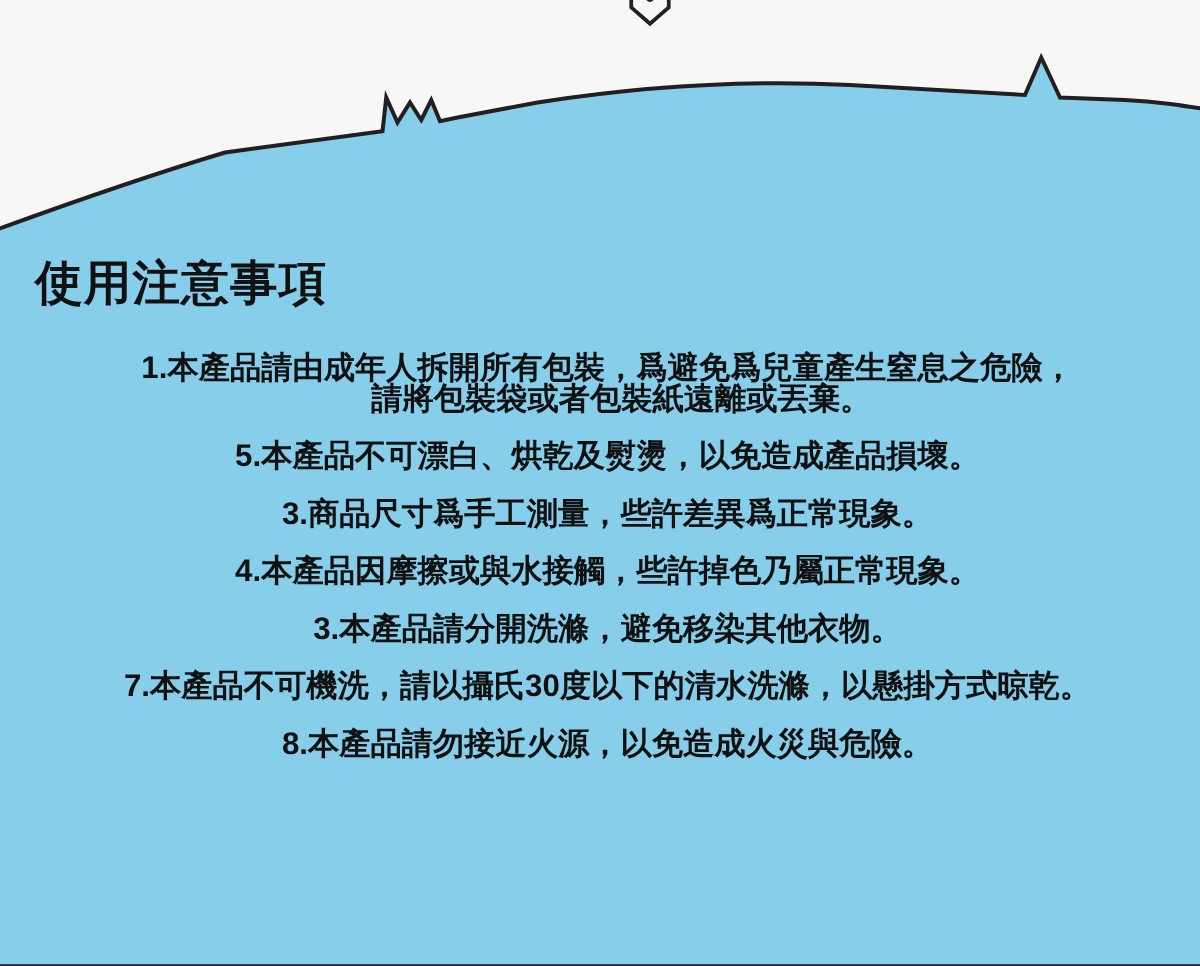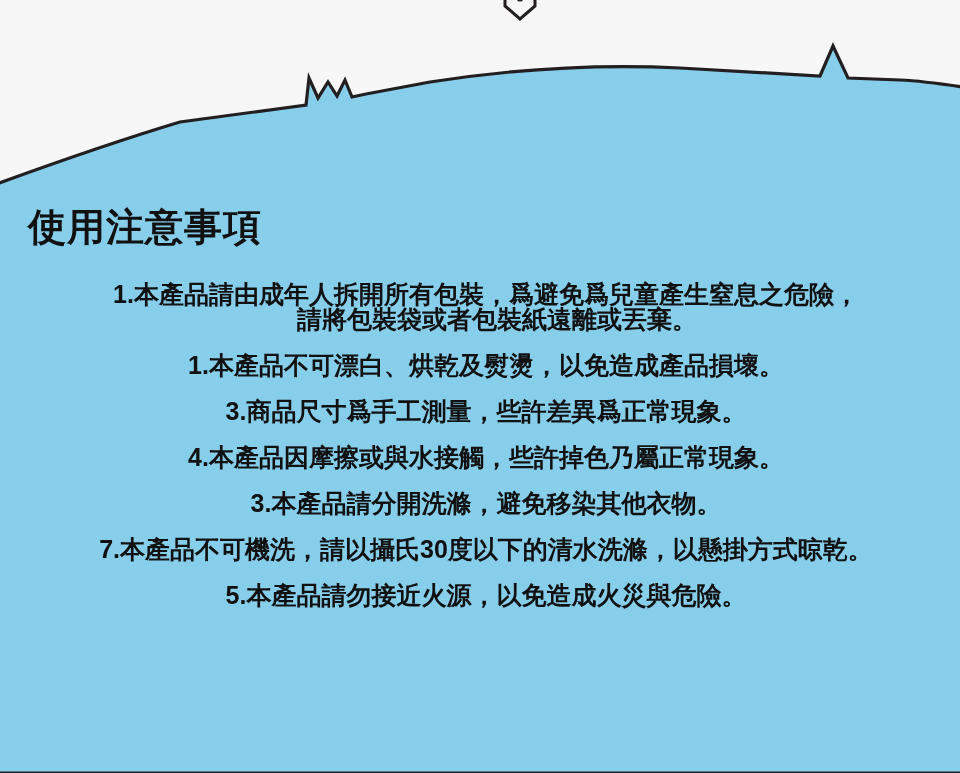--- a/index.html
+++ b/index.html
@@ -115,39 +115,39 @@
     <div class="heading">使用注意事項</div>
 
     <div class="notes-list">
 
       <div class="note-item">
         <span class="note-line">1.本產品請由成年人拆開所有包裝，爲避免爲兒童產生窒息之危險，</span>
         <span class="note-line indent">請將包裝袋或者包裝紙遠離或丟棄。</span>
       </div>
 
       <div class="note-item">
-        <span class="note-line">1.本產品不可漂白、烘乾及熨燙，以免造成產品損壞。</span>
+        <span class="note-line">5.本產品不可漂白、烘乾及熨燙，以免造成產品損壞。</span>
       </div>
 
       <div class="note-item">
         <span class="note-line">3.商品尺寸爲手工測量，些許差異爲正常現象。</span>
       </div>
 
       <div class="note-item">
         <span class="note-line">4.本產品因摩擦或與水接觸，些許掉色乃屬正常現象。</span>
       </div>
 
       <div class="note-item">
         <span class="note-line">3.本產品請分開洗滌，避免移染其他衣物。</span>
       </div>
 
       <div class="note-item">
         <span class="note-line">7.本產品不可機洗，請以攝氏30度以下的清水洗滌，以懸掛方式晾乾。</span>
       </div>
 
       <div class="note-item">
-        <span class="note-line">5.本產品請勿接近火源，以免造成火災與危險。</span>
+        <span class="note-line">8.本產品請勿接近火源，以免造成火災與危險。</span>
       </div>
 
 
     </div>
   </div>
 </div>
 
 </body></html>

